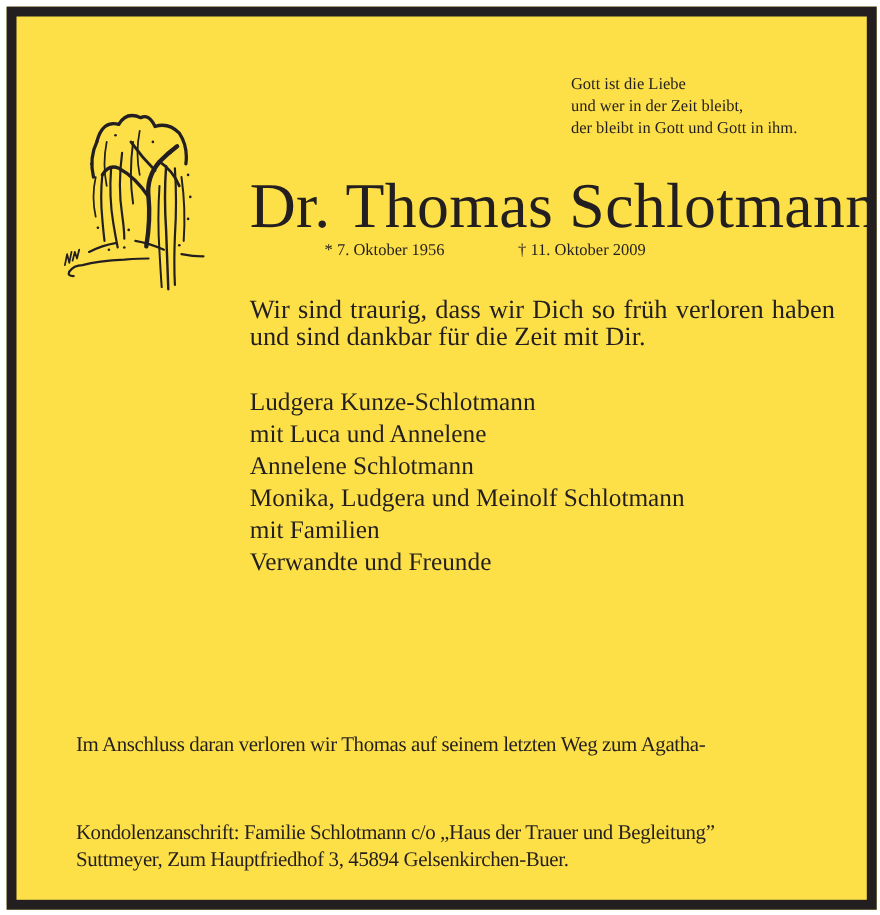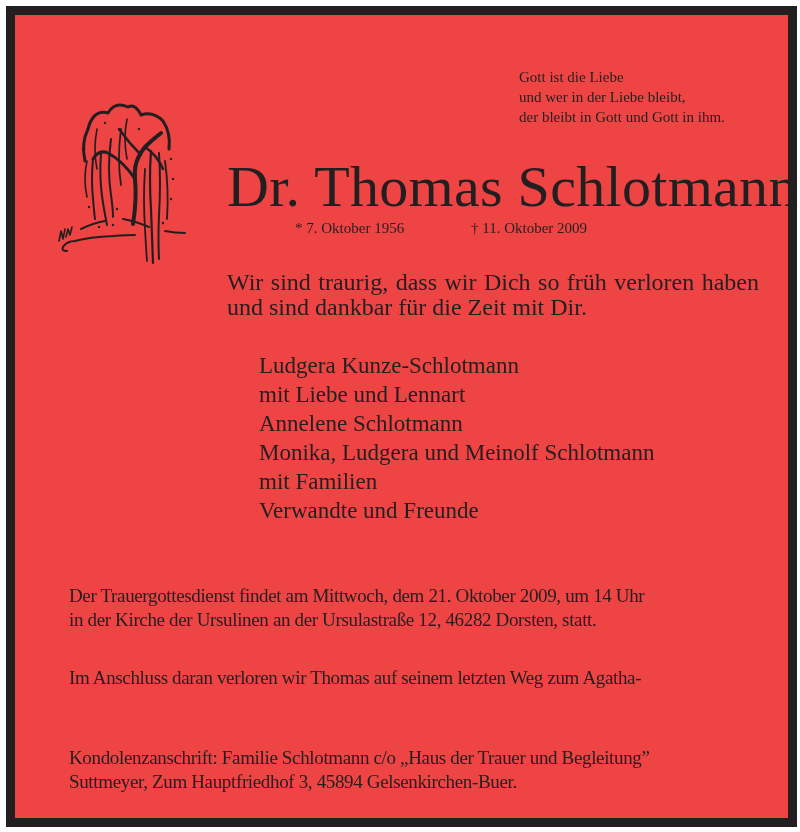--- a/index.html
+++ b/index.html
@@ -1,19 +1,19 @@
 <!DOCTYPE html>
 <html><head>
   <meta charset="utf-8">
   <style>
     html, body { margin: 0; padding: 0; background: #ffffff; }
     body { width: 800px; height: 832px; position: relative; overflow: hidden; }
     .frame {
       position: absolute; left: 6px; top: 6px; width: 773px; height: 803px;
-      border: 9px solid #231f20; background: #ef4444;
+      border: 9px solid #231f20; background: #fde047;
     }
     .serif { font-family: "Liberation Serif", "DejaVu Serif", serif; color: #231f20; }
     .motto {
       position: absolute; left: 504px; top: 52px; font-size: 15px; line-height: 20px;
     }
     .motto div { white-space: nowrap; }
     .tree { position: absolute; left: 38px; top: 84px; width: 135px; height: 168px; }
     .name {
       position: absolute; left: 212px; top: 144px; font-size: 58px; line-height: 56px; white-space: nowrap;
       letter-spacing: 0.3px;
@@ -23,38 +23,38 @@
     }
     .birth { left: 280px; }
     .death { left: 456px; }
     .lead {
       position: absolute; left: 212px; top: 255px; width: 532px; font-size: 24px; line-height: 25px;
       text-align: justify; text-align-last: left;
     }
     .family {
       position: absolute; left: 212px; top: 336px; font-size: 23px; line-height: 29px;
     }
-    .family div { white-space: nowrap; margin-left: 32px; }
+    .family div { white-space: nowrap; }
     .para {
       position: absolute; left: 54px; width: 690px; font-size: 19px; line-height: 24px;
       letter-spacing: -0.35px;
     }
     .para div { white-space: nowrap; }
     .p1 { top: 569px; }
     .p2 { top: 651px; }
     .p3 { top: 731px; }
   </style>
 </head>
 <body>
 
 <div class="frame">
 
   <div class="motto serif">
     <div>Gott ist die Liebe</div>
-    <div>und wer in der Liebe bleibt,</div>
+    <div>und wer in der Zeit bleibt,</div>
     <div>der bleibt in Gott und Gott in ihm.</div>
   </div>
 
   <svg class="tree" viewBox="0 0 135 168" xmlns="http://www.w3.org/2000/svg">
     <g fill="none" stroke="#231f20" stroke-linecap="round" stroke-linejoin="round">
 
       <path d="M35 30 Q40 10 55 14 Q62 2 75 8 Q82 4 88 16 Q100 12 110 22 Q118 34 116 50" stroke-width="3"></path>
       <path d="M35 30 Q28 44 32 62" stroke-width="3"></path>
 
       <path d="M80 125 Q84 100 82 80 Q80 62 92 48 Q100 40 108 34" stroke-width="4"></path>
@@ -99,31 +99,27 @@
   </svg>
 
   <div class="name serif">Dr. Thomas Schlotmann</div>
   <div class="dates birth serif">* 7. Oktober 1956</div>
   <div class="dates death serif">† 11. Oktober 2009</div>
 
   <div class="lead serif">Wir sind traurig, dass wir Dich so früh verloren haben und sind dankbar für die Zeit mit Dir.</div>
 
   <div class="family serif">
     <div>Ludgera Kunze-Schlotmann</div>
-    <div>mit Liebe und Lennart</div>
+    <div>mit Luca und Annelene</div>
     <div>Annelene Schlotmann</div>
     <div>Monika, Ludgera und Meinolf Schlotmann</div>
     <div>mit Familien</div>
     <div>Verwandte und Freunde</div>
   </div>
 
-  <div class="para p1 serif">
-    <div>Der Trauergottesdienst findet am Mittwoch, dem 21. Oktober 2009, um 14 Uhr</div>
-    <div>in der Kirche der Ursulinen an der Ursulastraße 12, 46282 Dorsten, statt.</div>
-  </div>
 
   <div class="para p2 serif">
     <div>Im Anschluss daran verloren wir Thomas auf seinem letzten Weg zum Agatha-</div>
   </div>
 
   <div class="para p3 serif">
     <div>Kondolenzanschrift: Familie Schlotmann c/o „Haus der Trauer und Begleitung”</div>
     <div>Suttmeyer, Zum Hauptfriedhof 3, 45894 Gelsenkirchen-Buer.</div>
   </div>
 

